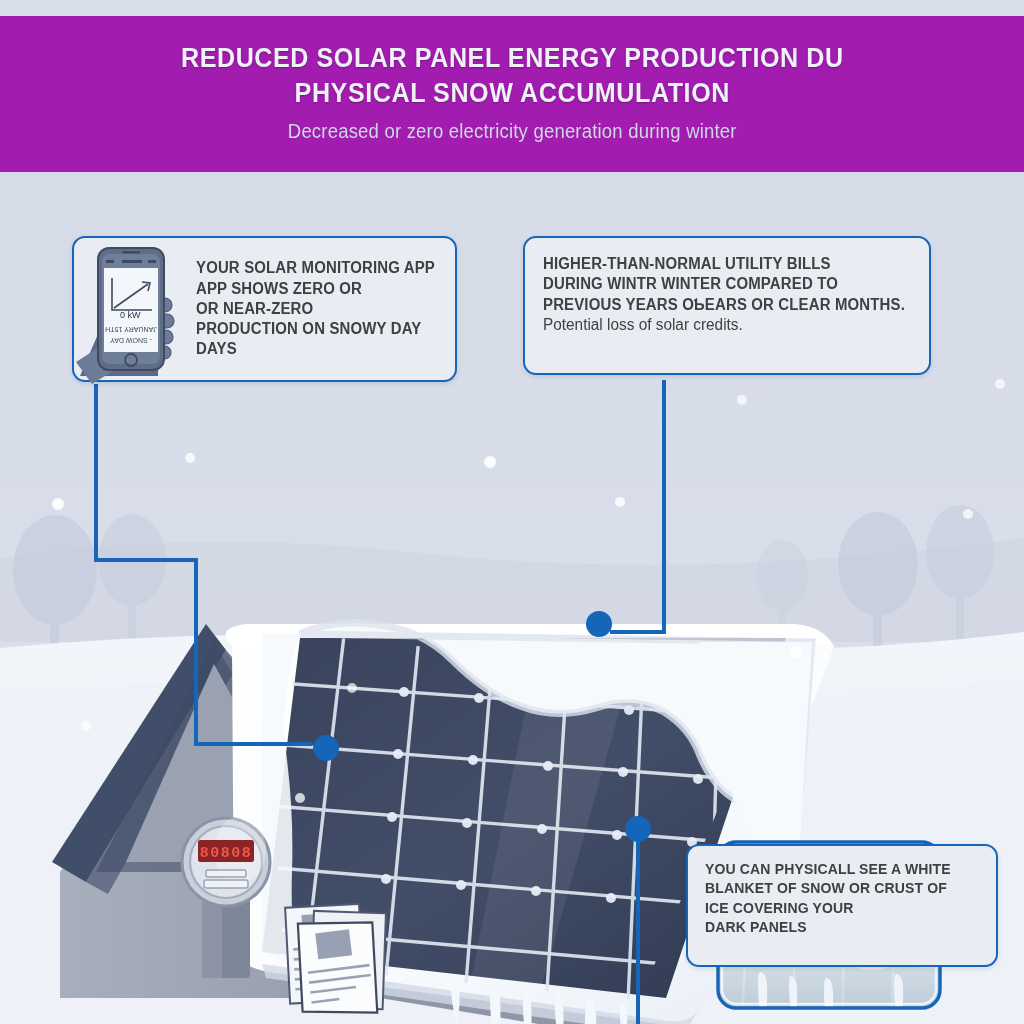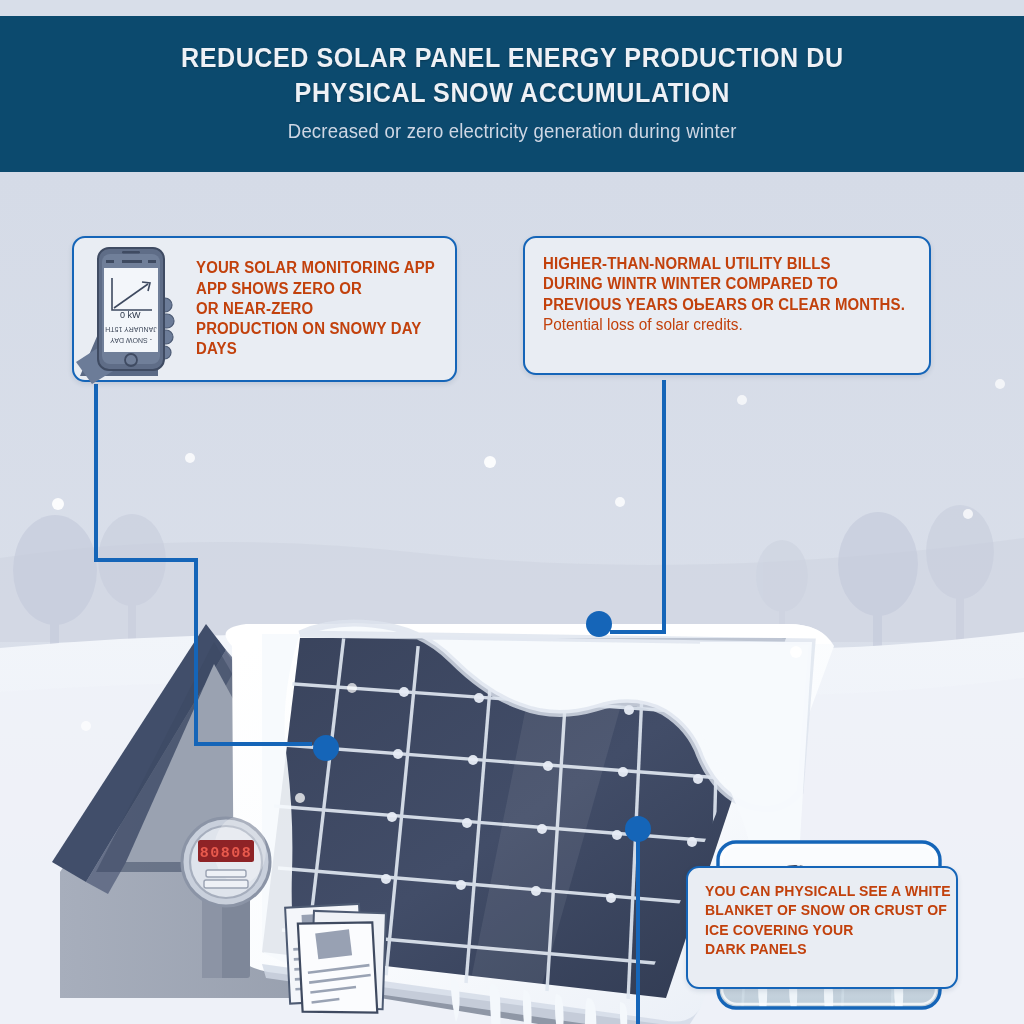--- a/index.html
+++ b/index.html
@@ -6,21 +6,21 @@
   body{
     width:1024px;height:1024px;overflow:hidden;
     background:#d6dce8;
     font-family:"Liberation Sans", sans-serif;
   }
   #stage{position:relative;width:1024px;height:1024px;overflow:hidden;background:#d9dfe9;}
 
   
   .hdr{
     position:absolute;left:0;top:16px;width:1024px;height:156px;
-    background:#0c4a6e;
+    background:#a21caf;
     display:flex;flex-direction:column;align-items:center;justify-content:center;
     box-sizing:border-box;padding:6px 40px 10px;
   }
   .hdr-title{
     color:#eef1f6;font-weight:bold;text-align:center;
     font-size:27px;line-height:1.28;letter-spacing:.6px;
     text-transform:uppercase;transform:scaleX(.93);
     text-shadow:0 1px 2px rgba(0,0,0,.25);
     max-width:720px;
   }
@@ -32,34 +32,34 @@
 
   
   #scene{position:absolute;left:0;top:172px;width:1024px;height:852px;display:block;}
 
   
   .callout{
     position:absolute;box-sizing:border-box;
     background:#e9edf3;border:2.6px solid #1565b8;border-radius:13px;
     box-shadow:0 2px 5px rgba(40,60,90,.13);
   }
-  .co-text{color:#c2410c;}
+  .co-text{color:#404040;}
   .co-line{
     font-weight:bold;font-size:15.6px;line-height:1.30;letter-spacing:.15px;
     text-transform:uppercase;transform:scaleX(.96);transform-origin:left center;
     white-space:nowrap;
   }
   .co-line.sub{font-weight:normal;text-transform:none;font-size:16px;letter-spacing:0;}
 
   #callout1{left:72px;top:236px;width:385px;height:146px;}
   #callout1 .inner{display:flex;height:100%;align-items:center;}
   #callout1 .txtcol{padding:6px 0 6px 4px;}
   #callout2{left:523px;top:236px;width:408px;height:139px;}
   #callout2 .txtcol{padding:16px 0 0 18px;}
-  #callout3{left:686px;top:866px;width:272px;height:123px;}
+  #callout3{left:686px;top:844px;width:312px;height:123px;}
   #callout3 .txtcol{padding:14px 0 0 17px;}
   #callout3 .co-line{font-size:14.6px;line-height:1.32;}
 
   .phonewrap{width:118px;flex:0 0 118px;height:100%;position:relative;text-align:center;}
 </style>
 </head>
 <body>
 
 <div id="stage">
 

